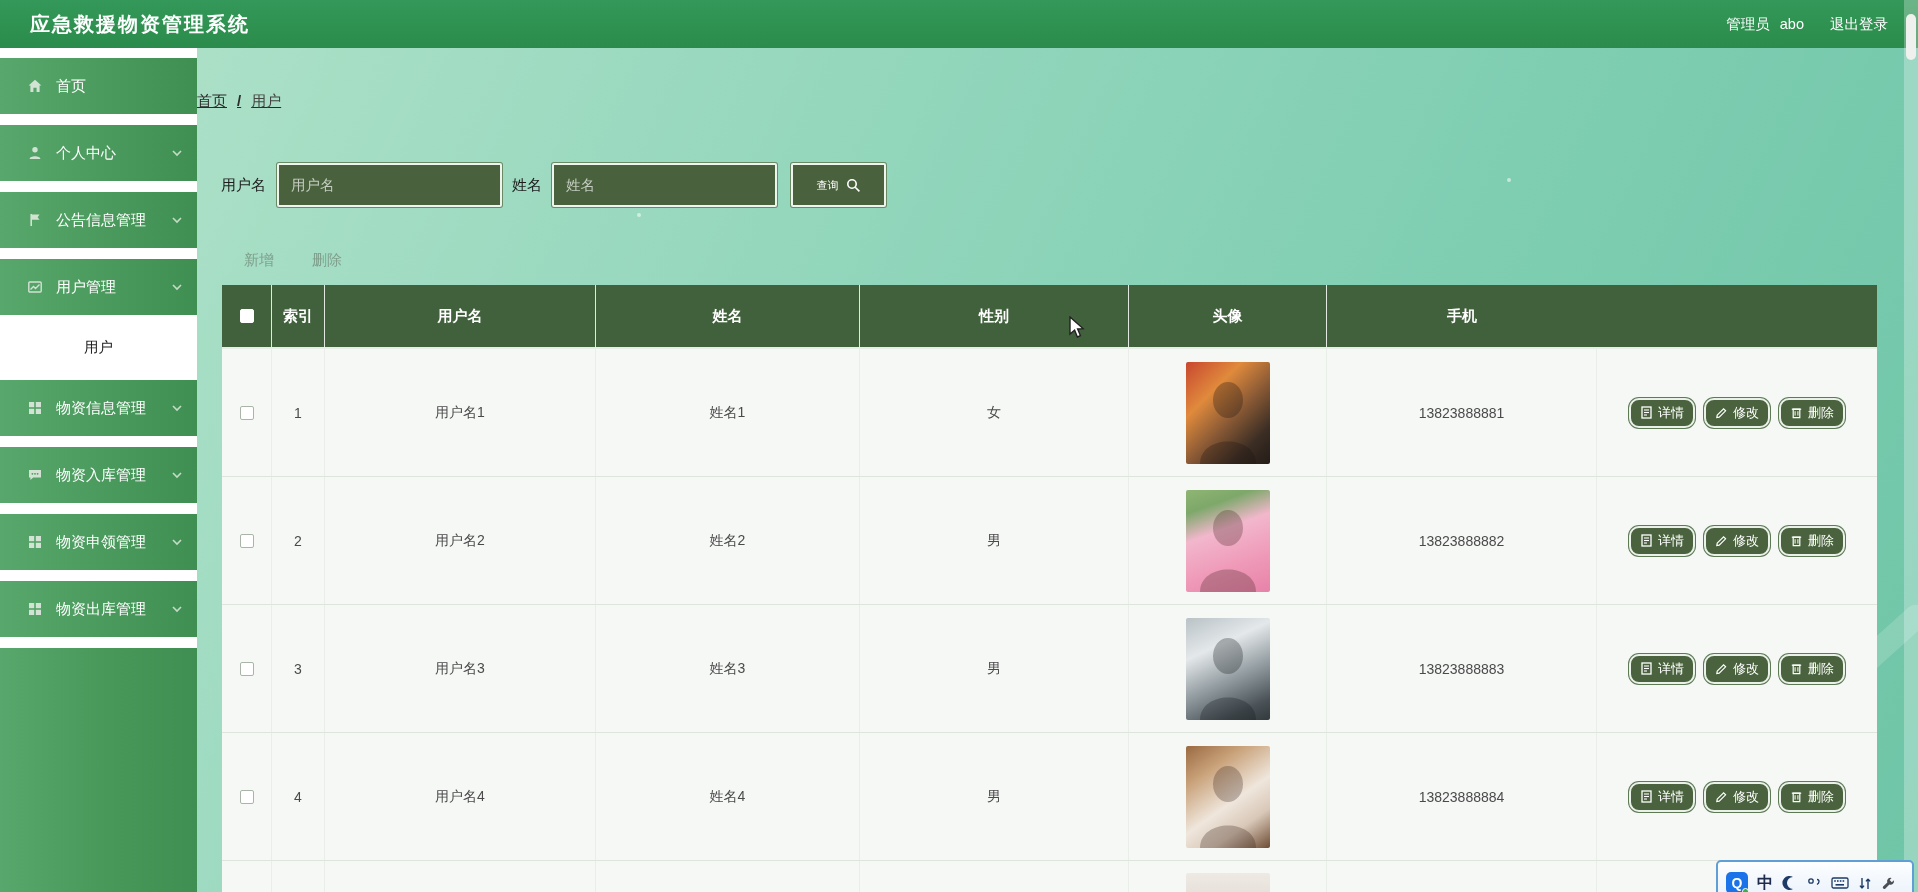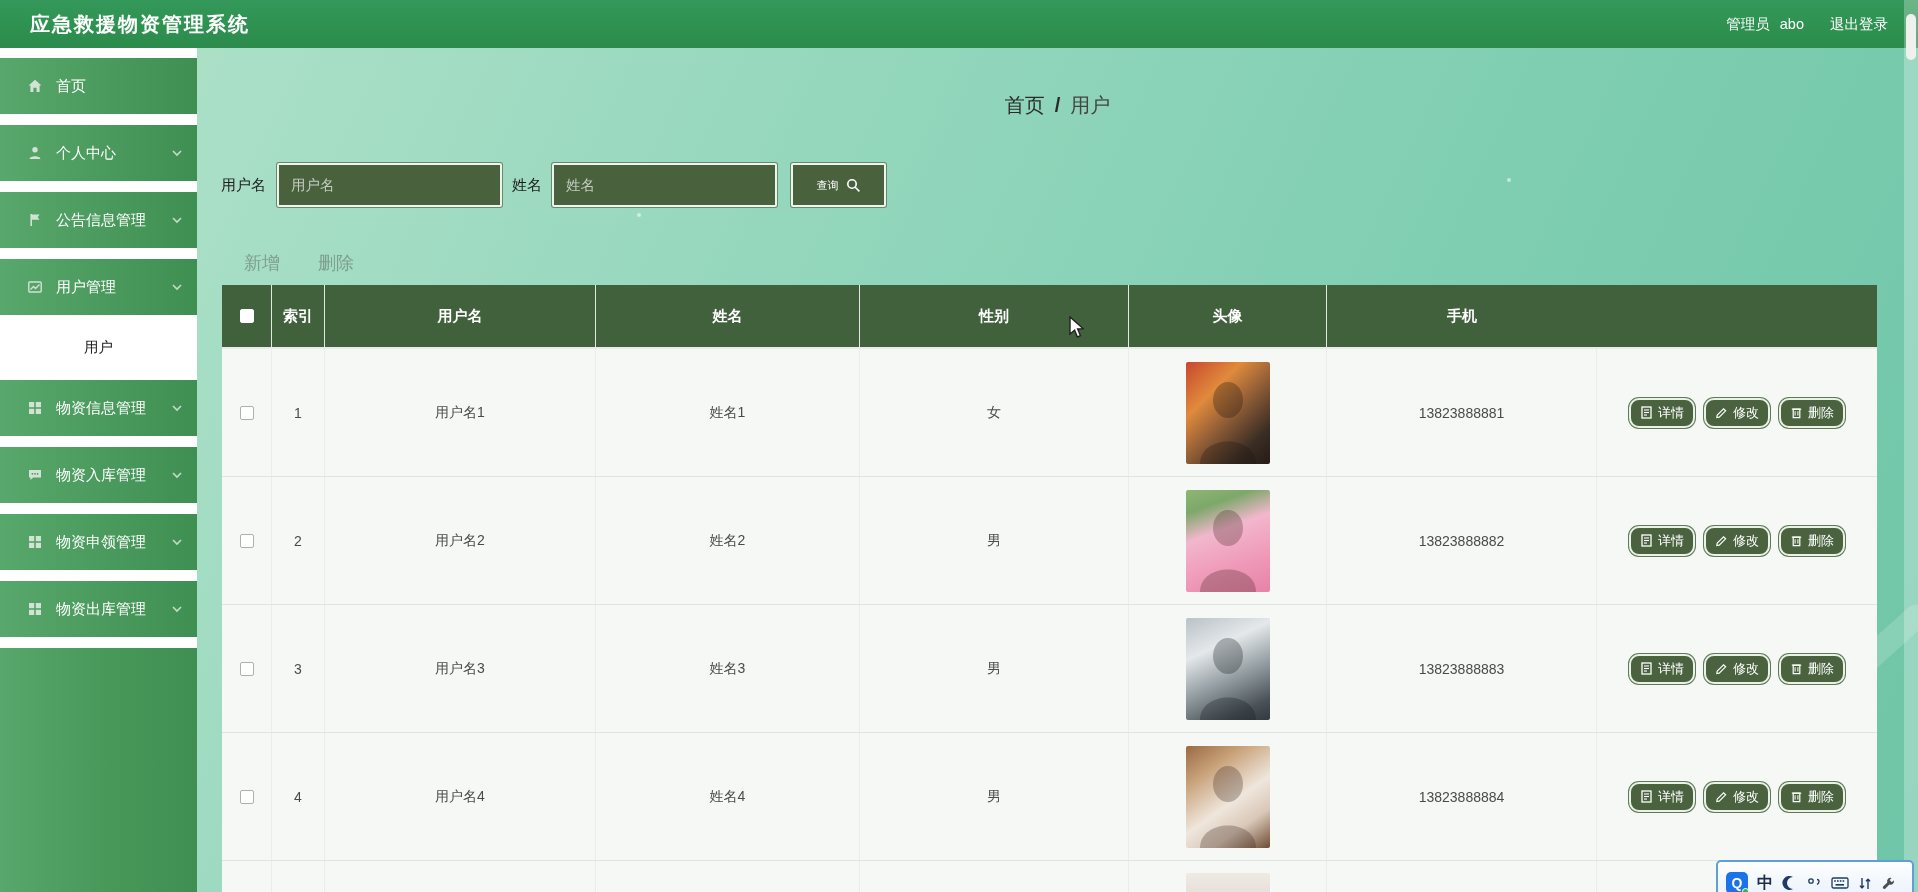--- a/index.html
+++ b/index.html
@@ -27,35 +27,35 @@
   .side-sub { height:43px; margin-top:11px; background:#fff; color:#222; font-size:14.5px;
     display:flex; align-items:center; justify-content:center; cursor:pointer; flex:none; }
   .side-filler { flex:1; margin-top:11px; background:linear-gradient(90deg,#58a76c 0%,#479859 55%,#3f8f52 100%); }
 
   
   #main { position:absolute; left:197px; top:48px; width:1721px; height:844px;
     background:linear-gradient(115deg,#abe0c7 0%,#92d6bc 35%,#7fceb2 65%,#6fc5a7 100%); overflow:hidden; z-index:10; }
   .spark { position:absolute; border-radius:50%; background:rgba(255,255,255,.55); }
   .streak { position:absolute; background:rgba(255,255,255,.16); border-radius:10px; }
 
-  .breadcrumb { position:absolute; left:0; top:44px; width:100%; text-align:center; font-size:20px; color:#2b2b2b; }
+  .breadcrumb { position:absolute; left:0; top:44px; width:100%; font-size:15px; color:#2b2b2b;text-decoration:underline; }
   .breadcrumb .sep { font-weight:bold; margin:0 10px; }
   .breadcrumb .cur { color:#444; }
 
   .filter-row { position:absolute; left:0; top:115px; width:100%; height:44px; }
   .f-label { position:absolute; font-size:15px; color:#1d1d1d; line-height:44px; }
   .g-input { position:absolute; top:0; height:44px; background:#49613d; border:2px solid #eef4ee;
     box-shadow:0 0 0 1px #6a8a66; border-radius:2px; color:#eceeea; font-size:14.5px; padding:0 12px; }
   .g-input::placeholder { color:#c3ccbf; }
   .search-btn { position:absolute; top:0; height:44px; width:95px; background:#49613d; border:2px solid #eef4ee;
     box-shadow:0 0 0 1px #6a8a66; border-radius:2px; color:#fff; font-size:11px; cursor:pointer;
     display:flex; align-items:center; justify-content:center; gap:7px; }
 
   .actions-bar { position:absolute; left:47px; top:203px; display:flex; gap:38px; }
-  .txt-btn { background:none; border:none; font-size:18px; color:#7e9f8c; cursor:pointer; }
+  .txt-btn { background:none; border:none; font-size:15px; color:#7e9f8c; cursor:pointer; }
 
   
   #user-table { position:absolute; left:25px; top:237px; width:1655px; background:#f6f8f6; }
   .t-grid { display:grid; grid-template-columns:50px 53px 271px 264px 269px 198px 270px 280px; }
   .thead { background:#41603c; border-bottom:2px solid #e7eee7; }
   .th { height:62px; display:flex; align-items:center; justify-content:center; text-align:center;
     color:#fff; font-size:15px; font-weight:bold; border-right:1px solid rgba(255,255,255,.85); line-height:1.35; padding:0 6px; }
   .th:last-child { border-right:none; }
   .tr { border-bottom:1px solid #dde5dd; }
   .td { height:127px; display:flex; align-items:center; justify-content:center;

